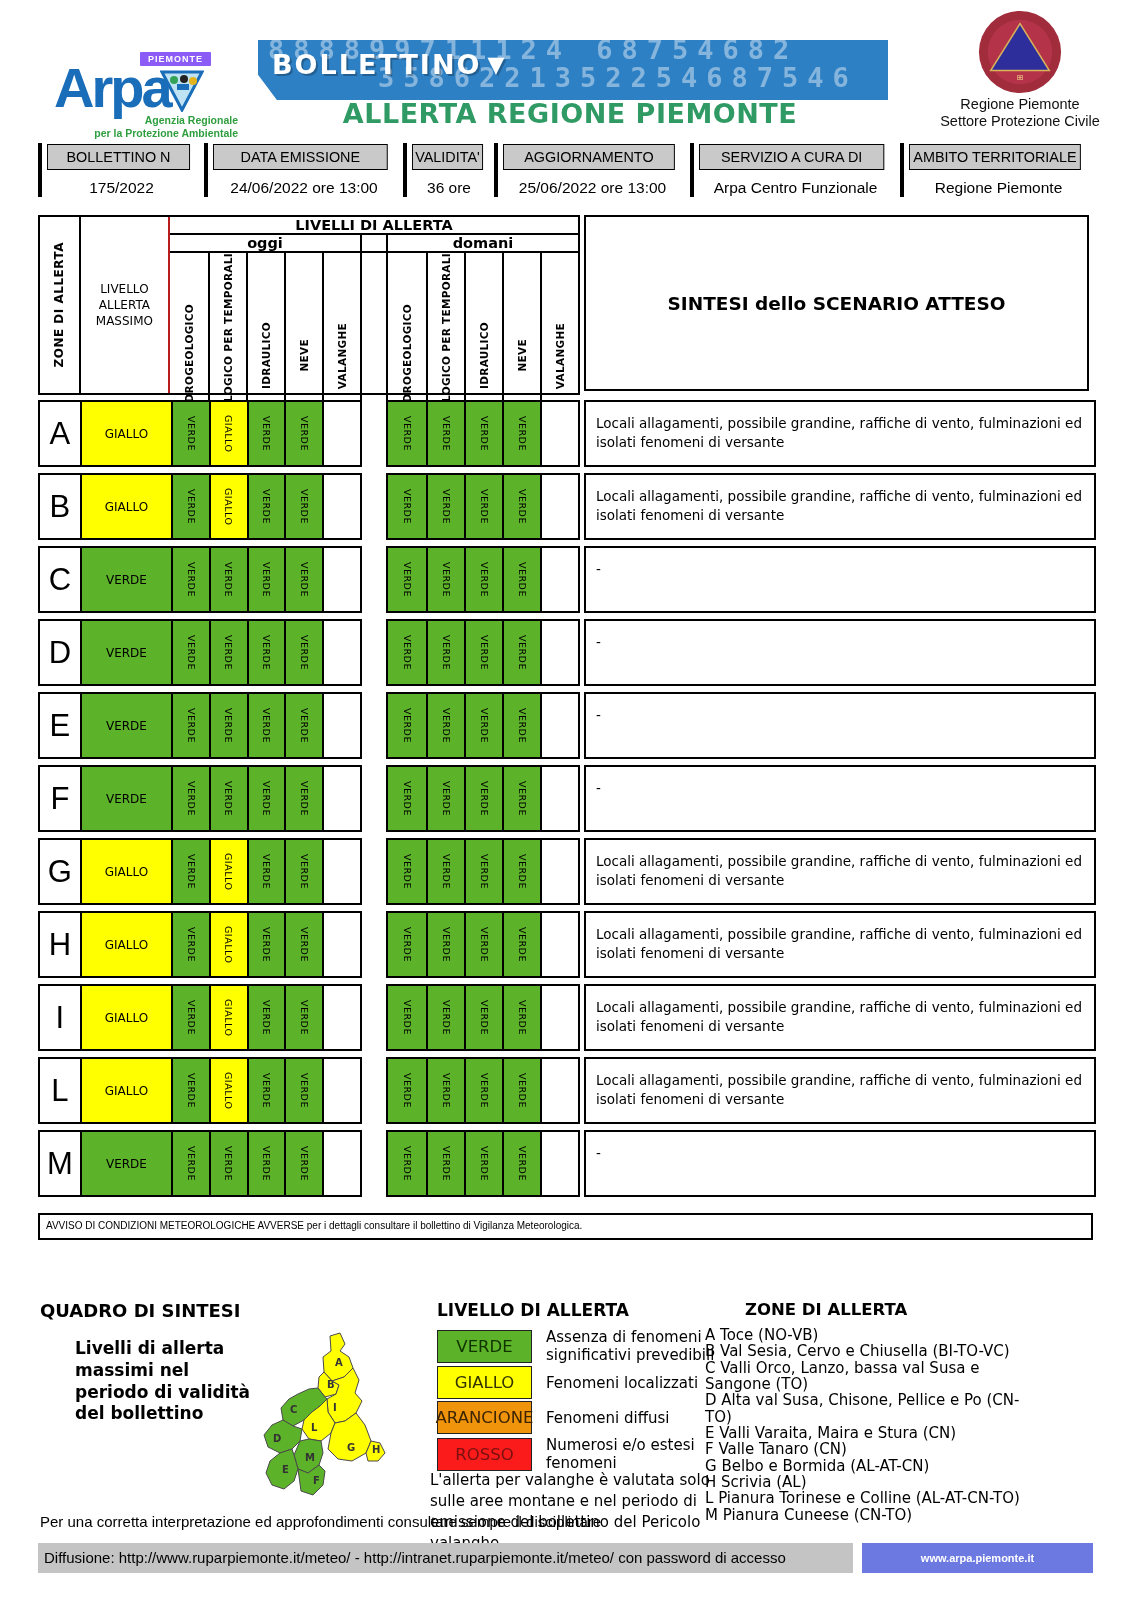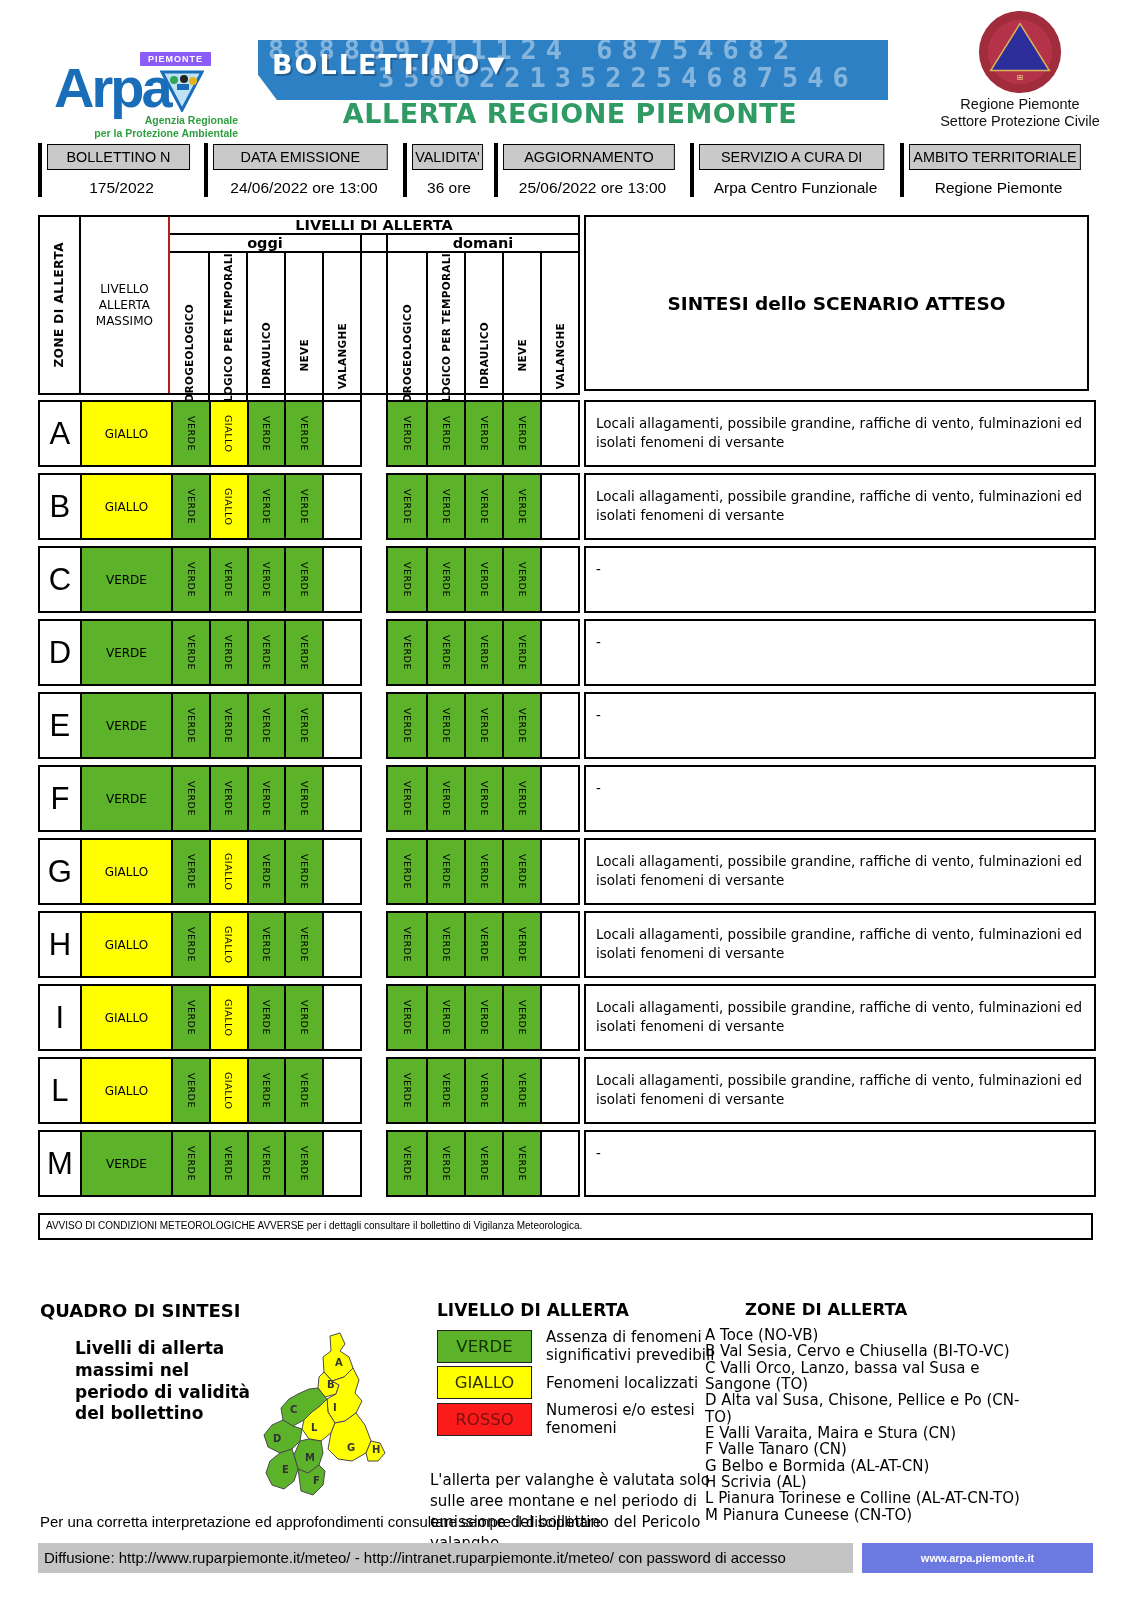--- a/index.html
+++ b/index.html
@@ -694,20 +694,24 @@
   <div class="legend" id="legend">
       <div class="legend-row">
         <div class="legend-box lv-VERDE" style="color: rgb(16, 51, 0);">VERDE</div>
         <div class="legend-desc">Assenza di fenomeni significativi prevedibili</div>
       </div>
       <div class="legend-row">
         <div class="legend-box lv-GIALLO" style="color: rgb(51, 51, 0);">GIALLO</div>
         <div class="legend-desc">Fenomeni localizzati</div>
       </div>
       <div class="legend-row">
+        <div class="legend-box lv-ARANCIONE" style="color: rgb(61, 37, 0);">ARANCIONE</div>
+        <div class="legend-desc">Fenomeni diffusi</div>
+      </div>
+      <div class="legend-row">
         <div class="legend-box lv-ROSSO" style="color: rgb(122, 16, 16);">ROSSO</div>
         <div class="legend-desc">Numerosi e/o estesi fenomeni</div>
       </div>
     </div>
   <div class="legend-note">L'allerta per valanghe è valutata solo sulle aree montane e nel periodo di emissione del bollettino del Pericolo valanghe</div>
 
   <div class="zones-title">ZONE DI ALLERTA</div>
   <div class="zones-list" id="zones-list">
       <div>A Toce (NO-VB)</div>
       <div>B Val Sesia, Cervo e Chiusella (BI-TO-VC)</div>

